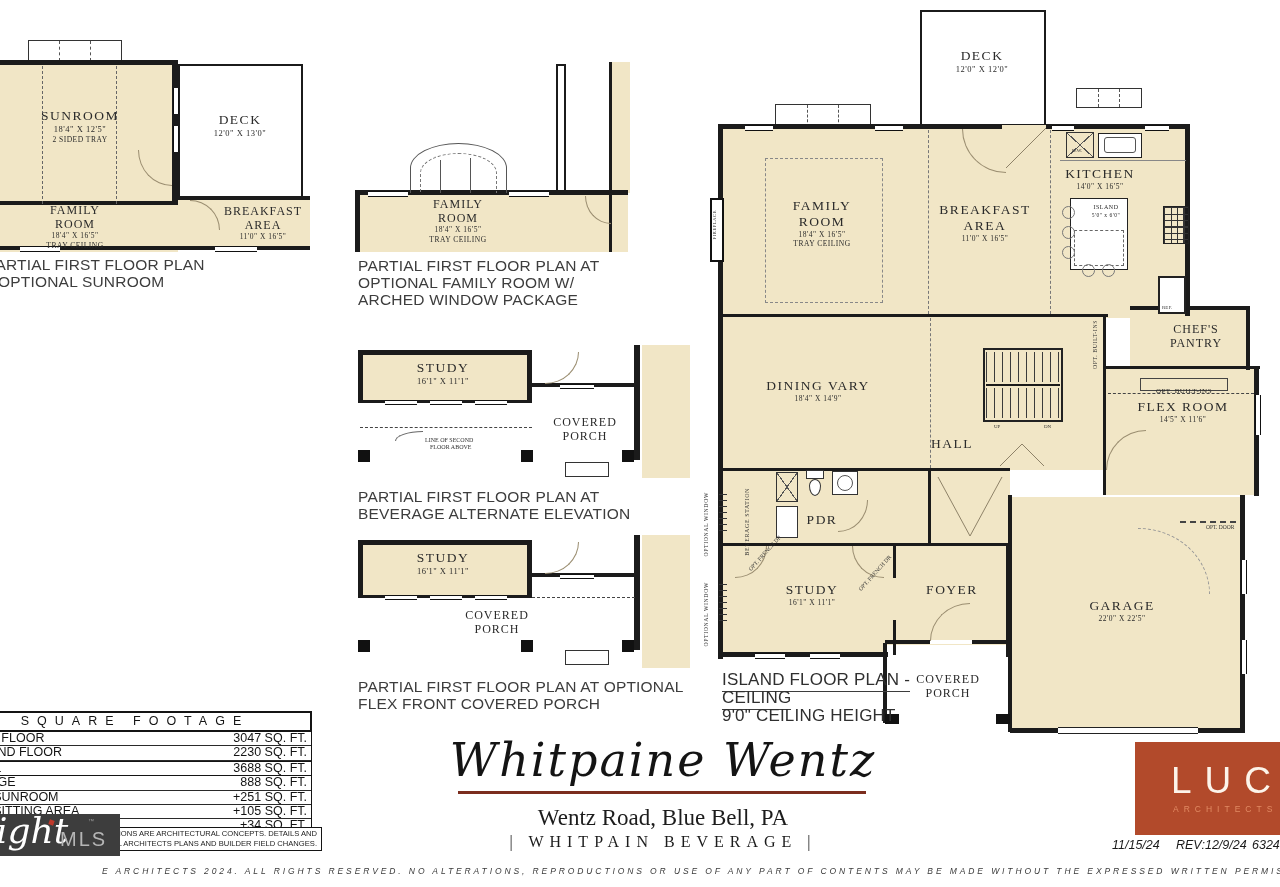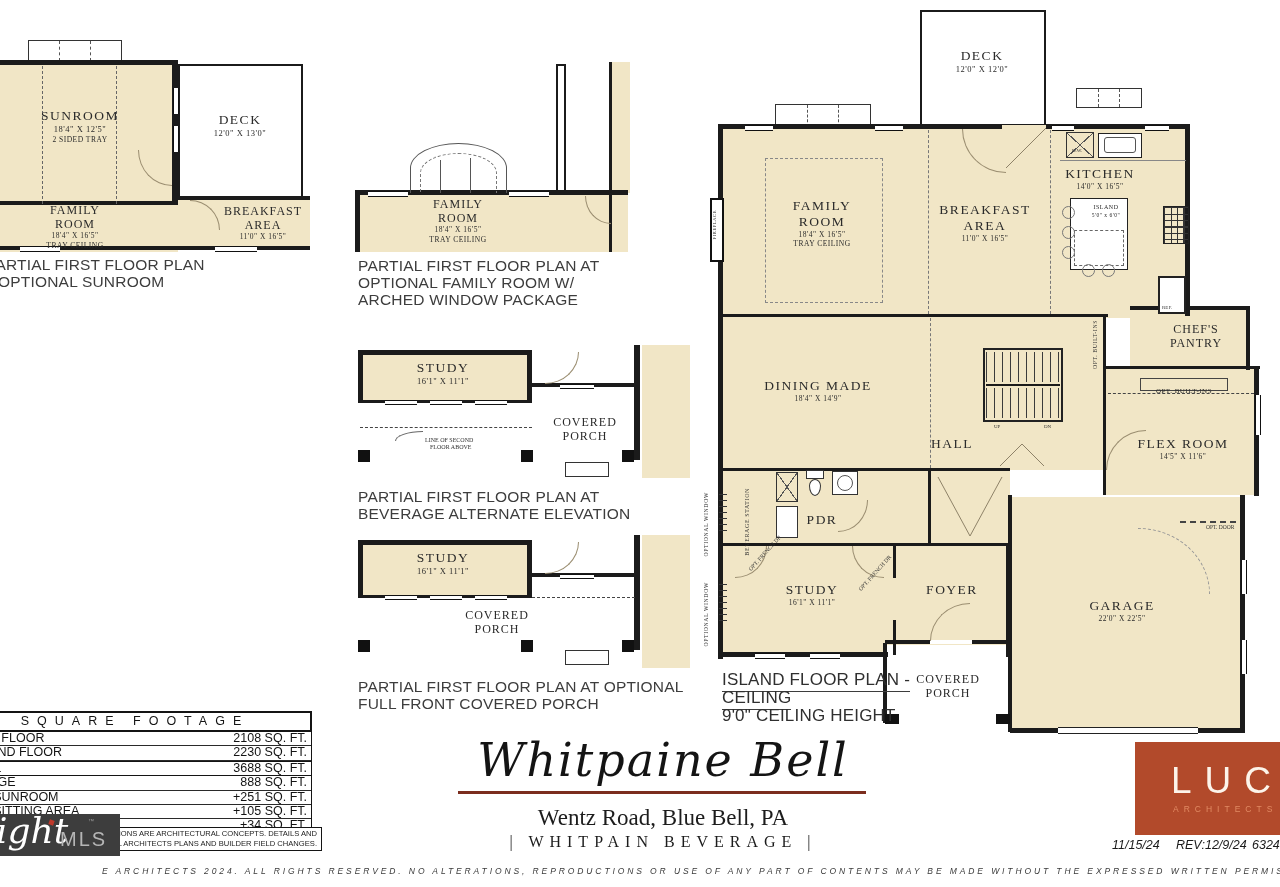--- a/index.html
+++ b/index.html
@@ -212,21 +212,21 @@
   <div class="white" style="left:565px;top:650px;width:44px;height:15px;border:1px solid #333"></div>
   <div class="lbl" style="left:443px;top:550px">
     <div class="rn">STUDY</div>
     <div class="rd">16'1" X 11'1"</div>
   </div>
   <div class="lbl" style="left:497px;top:608px">
     <div class="rn sm">COVERED</div>
     <div class="rn sm">PORCH</div>
   </div>
   <div class="cap" style="left:358px;top:678px">PARTIAL FIRST FLOOR PLAN AT OPTIONAL</div>
-  <div class="cap" style="left:358px;top:695px">FULL FRONT COVERED PORCH</div>
+  <div class="cap" style="left:358px;top:695px">FLEX FRONT COVERED PORCH</div>
 </div>
 
 <div>
 
   <div class="white" style="left:920px;top:10px;width:126px;height:118px;border:2px solid #1b1b1b;border-bottom:none"></div>
   <div class="room" style="left:722px;top:128px;width:463px;height:190px"></div>
   <div class="room" style="left:722px;top:316px;width:383px;height:154px"></div>
   <div class="room" style="left:722px;top:470px;width:288px;height:75px"></div>
   <div class="room" style="left:722px;top:545px;width:288px;height:112px"></div>
   <div class="room" style="left:1130px;top:310px;width:120px;height:60px"></div>
@@ -371,26 +371,26 @@
     <div class="rd xs">14'0" X 16'5"</div>
   </div>
   <div class="lbl" style="left:1106px;top:204px">
     <div class="rd" style="font-size:6px">ISLAND</div>
     <div class="rd" style="font-size:5.5px">5'0" x 6'0"</div>
   </div>
   <div class="lbl" style="left:1196px;top:322px">
     <div class="rn sm">CHEF'S</div>
     <div class="rn sm">PANTRY</div>
   </div>
-  <div class="lbl" style="left:1183px;top:436px">
+  <div class="lbl" style="left:1183px;top:399px">
     <div class="rn">FLEX ROOM</div>
     <div class="rd xs">14'5" X 11'6"</div>
   </div>
   <div class="lbl" style="left:818px;top:378px">
-    <div class="rn">DINING MADE</div>
+    <div class="rn">DINING VARY</div>
     <div class="rd xs">18'4" X 14'9"</div>
   </div>
   <div class="lbl" style="left:952px;top:436px">
     <div class="rn">HALL</div>
   </div>
   <div class="lbl" style="left:822px;top:512px">
     <div class="rn">PDR</div>
   </div>
   <div class="lbl" style="left:812px;top:582px">
     <div class="rn">STUDY</div>
@@ -411,21 +411,21 @@
   <div class="cap capm" style="left:722px;top:670px"><span class="u">ISLAND FLOOR PLAN -</span></div>
   <div class="cap capm" style="left:722px;top:688px"><span class="u">CEILING</span></div>
   <div class="cap capm" style="left:722px;top:706px">9'0" CEILING HEIGHT</div>
 </div>
 
 <div class="sqft">
   <div class="hdr">SQUARE FOOTAGE</div>
   <div class="rows">
     <div class="row">
         <span>FIRST FLOOR</span>
-        <span>2108 SQ. FT.</span>
+        <span>3047 SQ. FT.</span>
       </div>
     <div class="row">
         <span>SECOND FLOOR</span>
         <span>2230 SQ. FT.</span>
       </div>
     <div class="row total">
         <span>TOTAL</span>
         <span>3688 SQ. FT.</span>
       </div>
     <div class="row">
@@ -444,21 +444,21 @@
         <span>OPT. ALT. ELEVATION</span>
         <span>+34 SQ. FT.</span>
       </div>
   </div>
 </div>
 <div class="disc">
   <div>THE ARCHITECTURAL PLANS AND ELEVATIONS ARE ARCHITECTURAL CONCEPTS. DETAILS AND</div>
   <div>DIMENSIONS MAY VARY FROM FINAL ARCHITECTS PLANS AND BUILDER FIELD CHANGES.</div>
 </div>
 
-<div class="script-title">Whitpaine Bell</div>
+<div class="script-title">Whitpaine Wentz</div>
 <div class="title-rule"></div>
 <div class="addr">Wentz Road, Blue Bell, PA</div>
 <div class="town">| WHITPAIN BEVERAGE |</div>
 
 <div class="logo">
   <div class="brand">LUCE</div>
   <div class="sub">ARCHITECTS</div>
 </div>
 <div class="dates" style="left:1112px">11/15/24</div>
 <div class="dates" style="left:1176px">REV:12/9/24</div>

